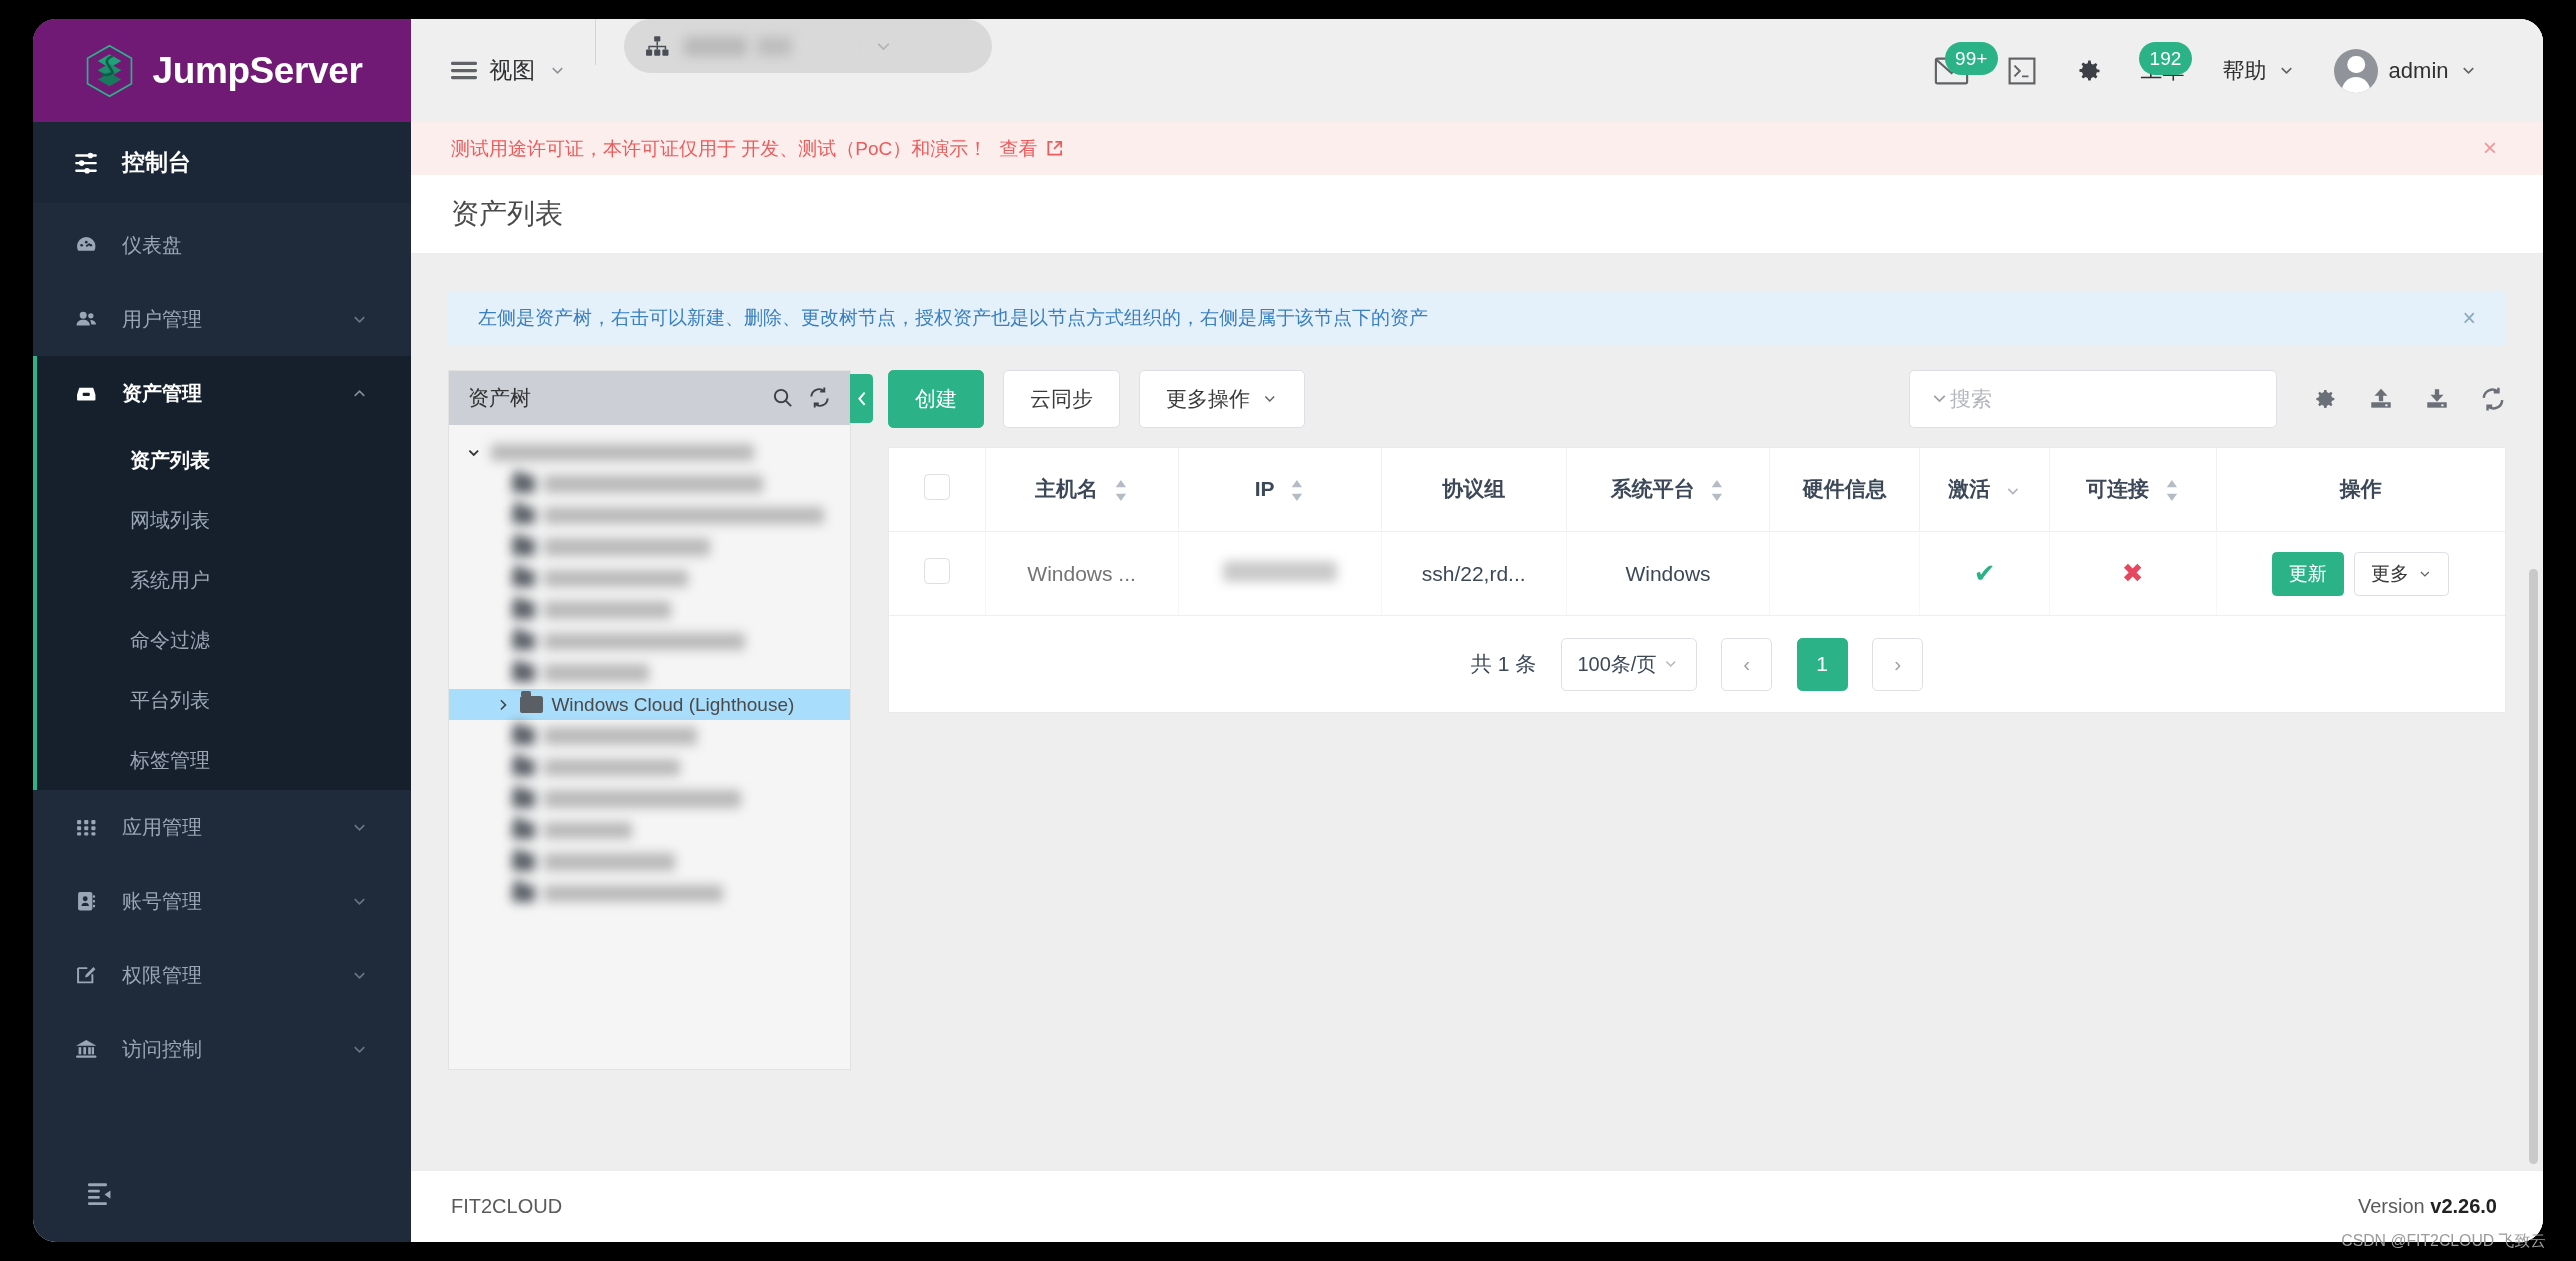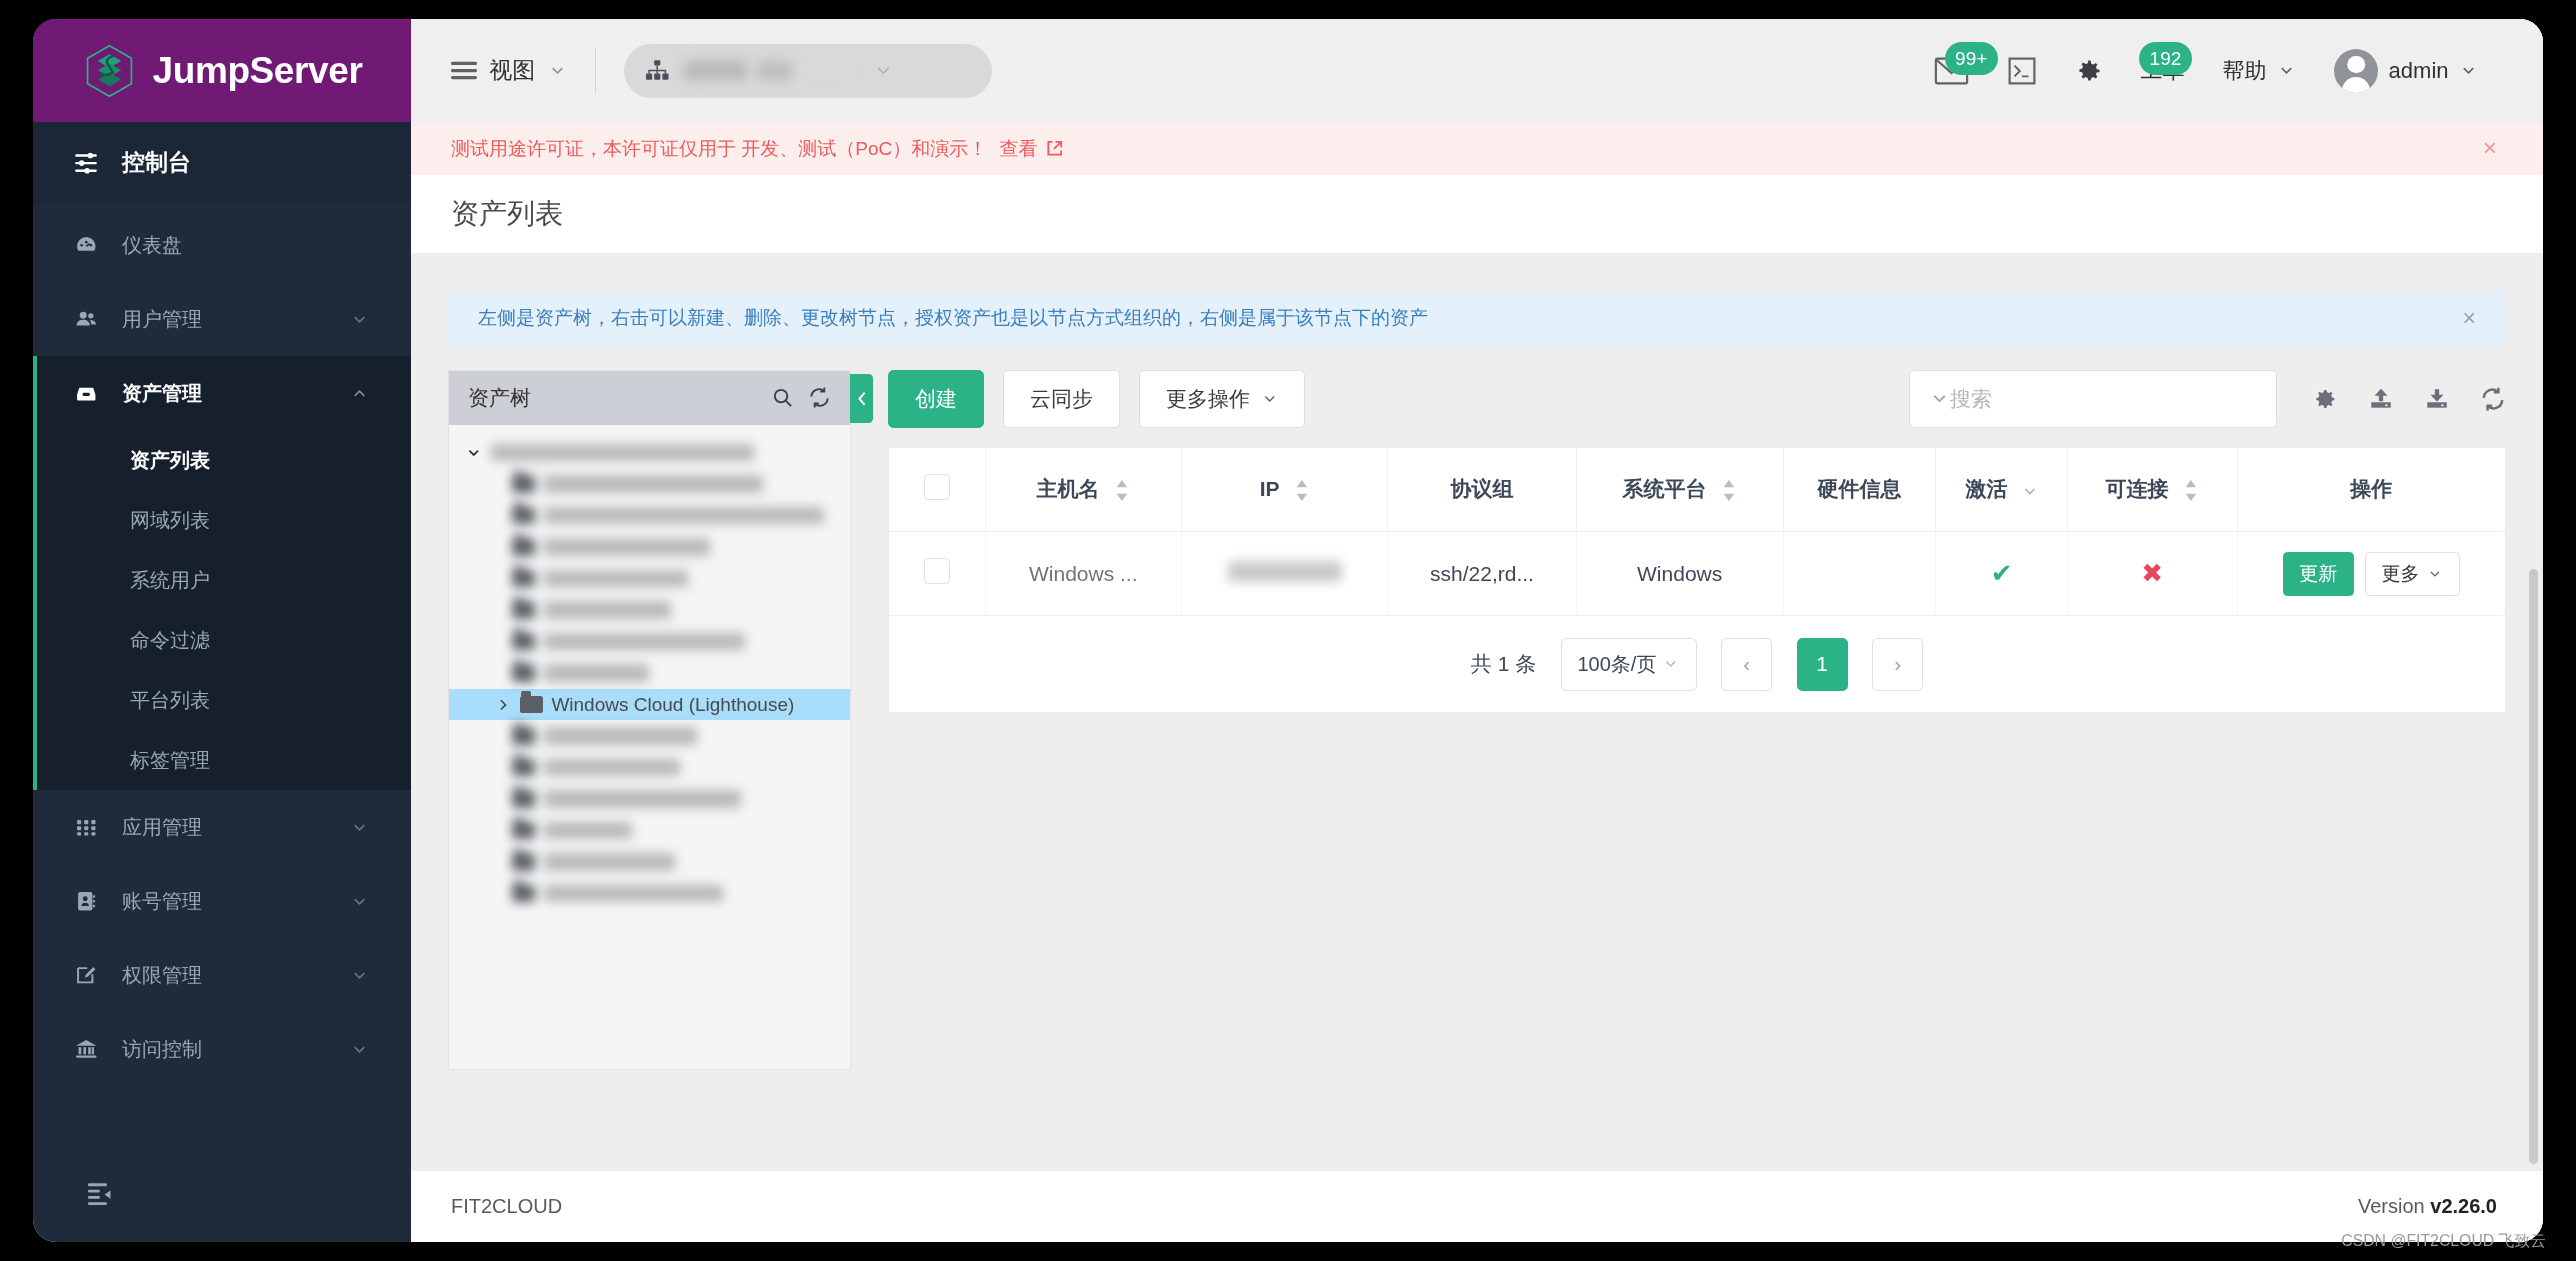--- a/index.html
+++ b/index.html
@@ -74,21 +74,21 @@
   }
 
   
   .main {
     flex: 1 1 auto; height: 100%;
     display: flex; flex-direction: column;
     background: #eeeeee; min-width: 0;
   }
   .topbar {
     height: 103px; background: #efefef;
-    display: flex; align-items: center;
+    display: flex; 
     padding: 0 46px 0 40px;
     flex: 0 0 103px;
   }
   .view-btn {
     display: flex; align-items: center; gap: 12.3px;
     font-size: 23px; color: #303133; cursor: pointer;
   }
   .vsep { width: 1.8px; height: 46px; background: #d4d4d4; margin: 0 28px; }
   .org-select {
     width: 368px; height: 54px; border-radius: 27px;
@@ -821,21 +821,21 @@
                   </th>
                   <th>
                     <span>可连接</span>
                     <span class="sorter">
                       <svg width="15.8" height="23" viewBox="0 0 12 22" fill="#b6bcc4">
                           <polygon points="6,1 11,8 1,8"></polygon>
                           <polygon points="6,21 11,14 1,14"></polygon>
                         </svg>
                     </span>
                   </th>
-                  <th style="width:268px">
+                  <th style="width:289px">
                     <span>操作</span>
                   </th>
                 </tr>
               </thead>
               <tbody>
                 <tr>
                   <td>
                     <span class="chk"></span>
                   </td>
                   <td>

